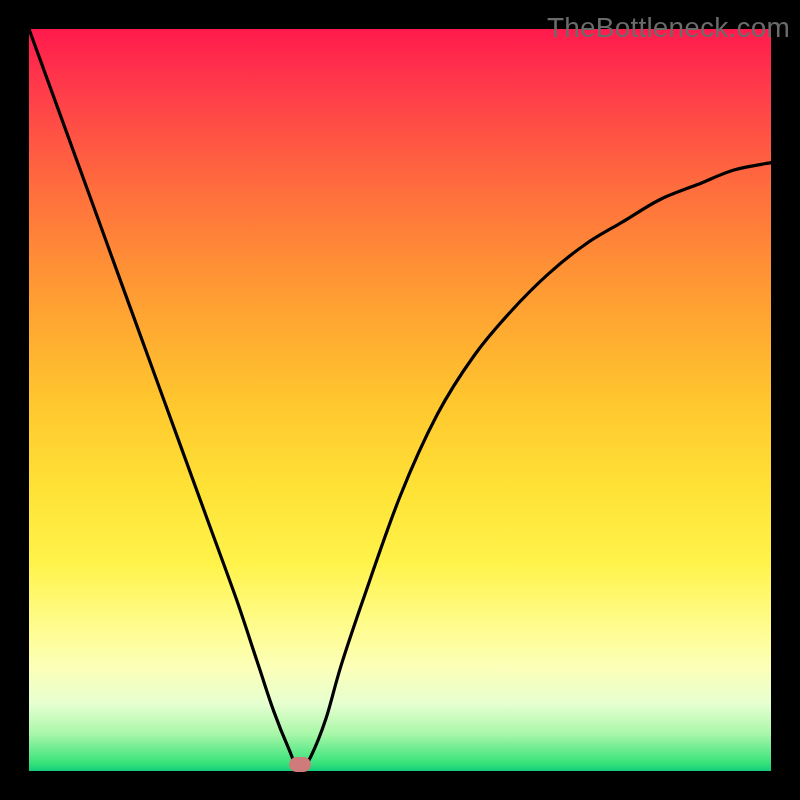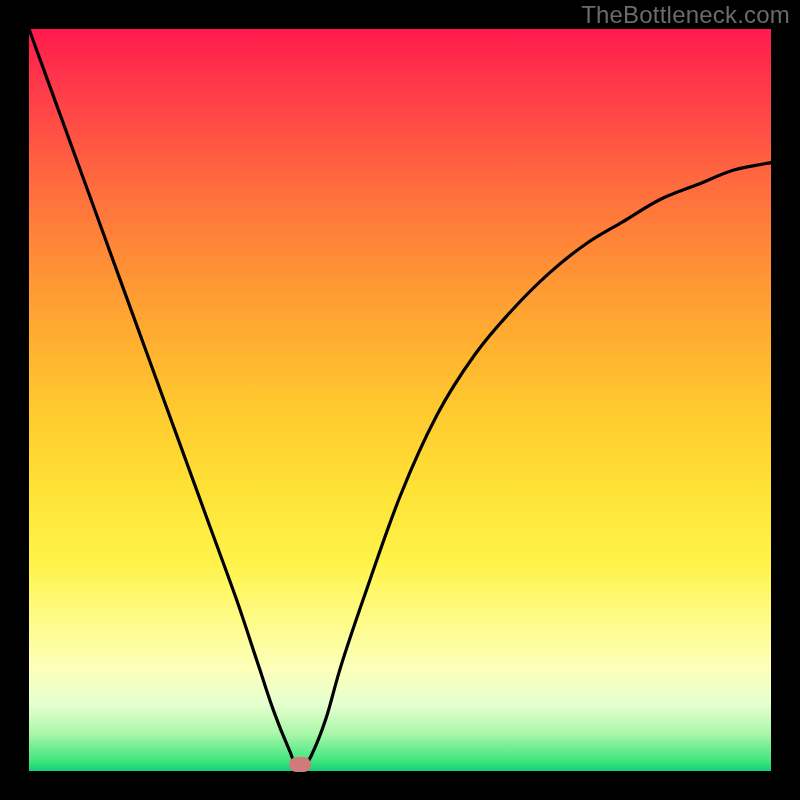--- a/index.html
+++ b/index.html
@@ -28,24 +28,24 @@
       #fffc8a 80%,
       #fcffb8 86%,
       #e6ffd0 91%,
       #a8f7a8 95%,
       #35e27a 99%,
       #13cd7c 100%
     );
   }
   .watermark {
     position: absolute;
-    top: 1px;
+    top: 12px;
     right: 10px;
     color: #6b6b6b;
-    font-size: 24px;
+    font-size: 28px;
     letter-spacing: 0.2px;
     user-select: none;
   }
   svg.curve {
     position: absolute;
     left: 0;
     top: 0;
     width: 742px;
     height: 742px;
     overflow: visible;

